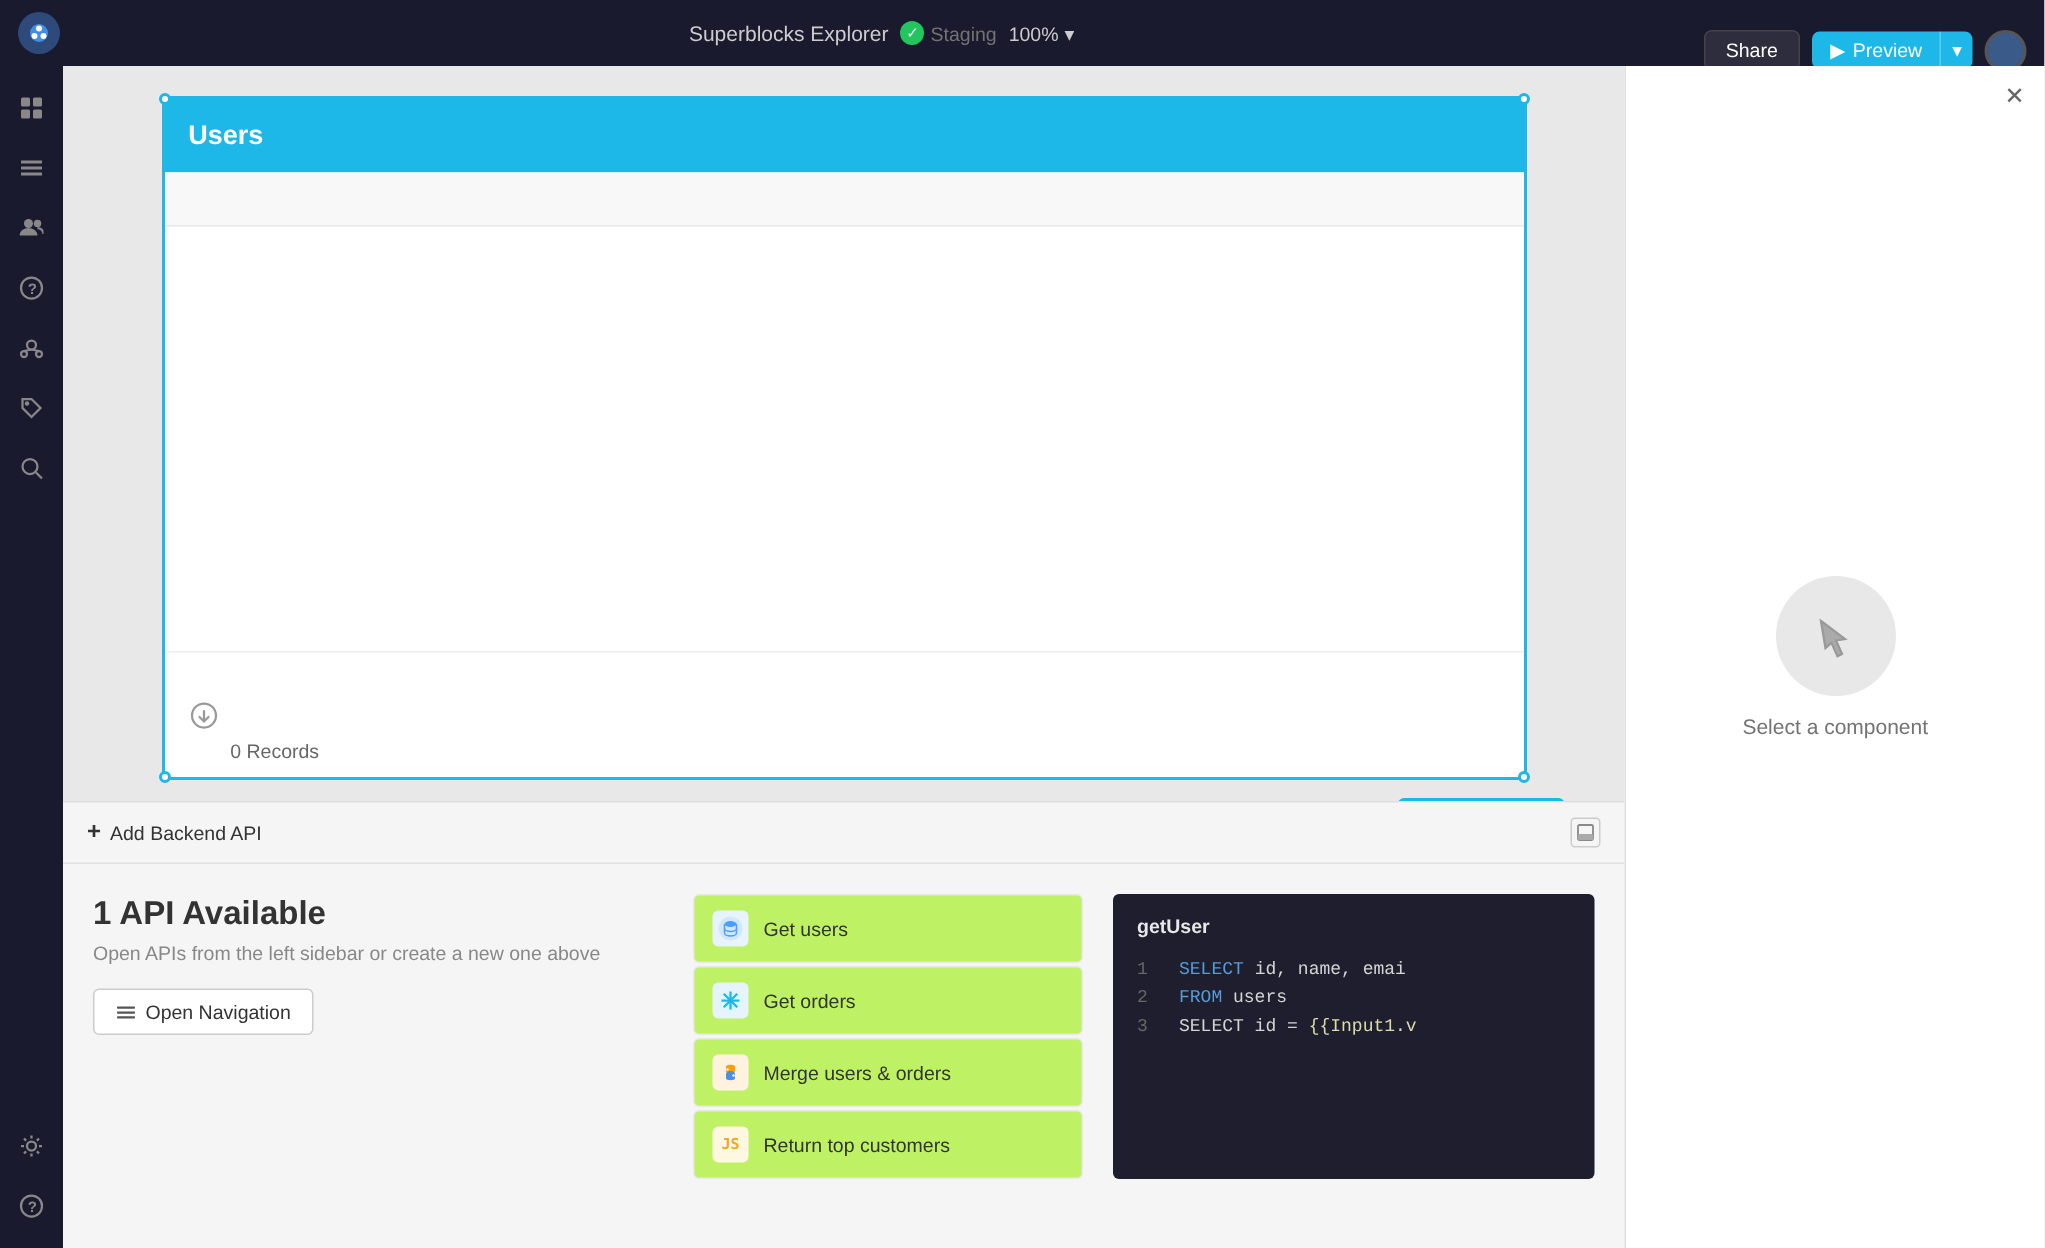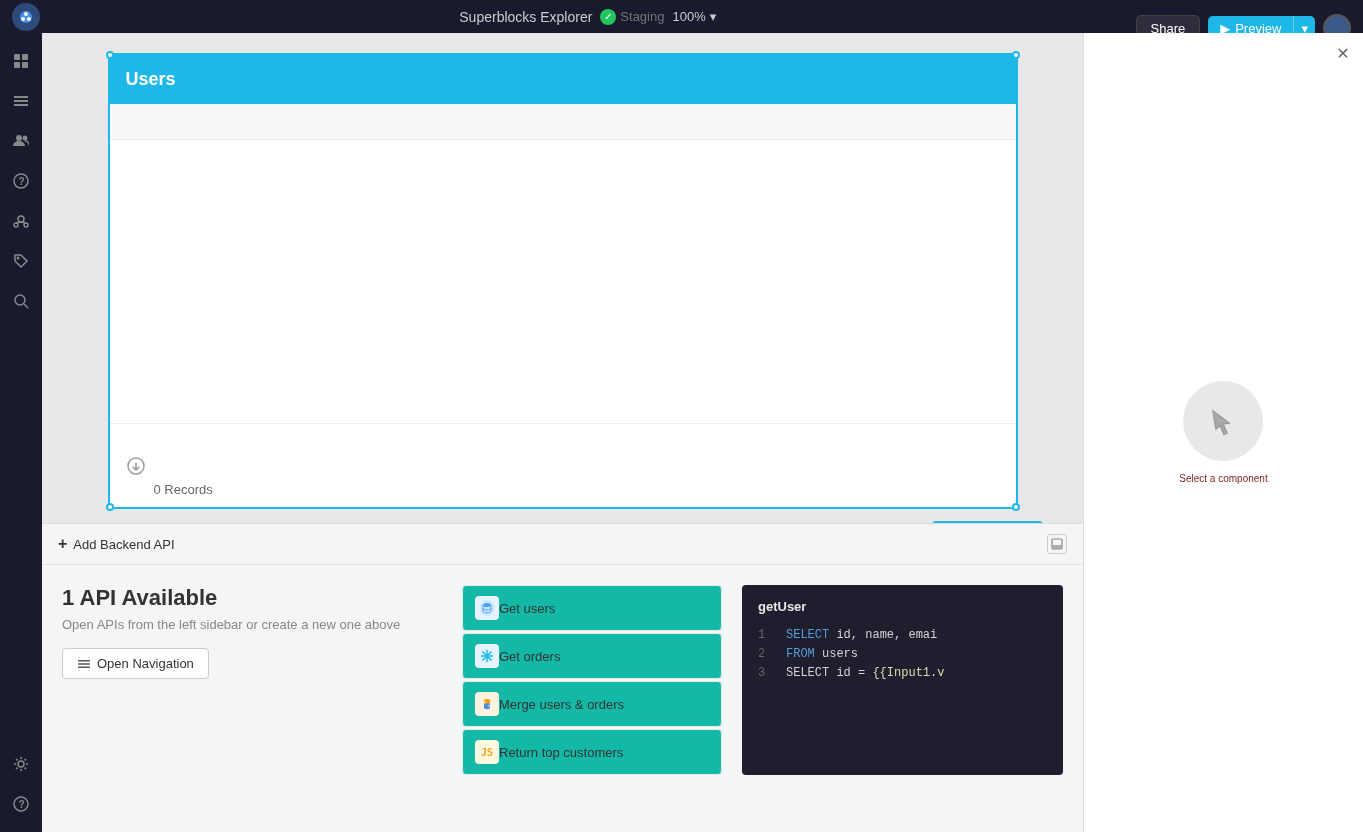--- a/index.html
+++ b/index.html
@@ -1,20 +1,20 @@
 <!DOCTYPE html>
 <html><head>
   <meta charset="utf-8">
   <style>
     * { box-sizing: border-box; margin: 0; padding: 0; }
     body { font-family: -apple-system, BlinkMacSystemFont, 'Segoe UI', sans-serif; background: #f0f0f0; display: flex; flex-direction: column; height: 832px; overflow: hidden; }
 
     
     .topbar {
-      height: 33px;
+      height: 44px;
       background: #1a1a2e;
       display: flex;
       align-items: center;
       justify-content: space-between;
       padding: 0 12px;
       flex-shrink: 0;
       color: white;
       gap: 24px;
     }
     .topbar-left { display: flex; align-items: center; gap: 8px; }
@@ -248,23 +248,23 @@
     }
 
     .api-list {
       flex: 0 0 260px;
       display: flex;
       flex-direction: column;
       gap: 2px;
     }
 
     .api-item {
-      display: flex; align-items: center; gap: 0;
+      display: flex; align-items: center; gap: 10px;
       padding: 10px 12px;
-      background: #14b8a6;
+      background: #bef264;
       border: 1px solid #e8e8e8;
       border-radius: 4px;
       cursor: pointer;
       font-size: 13px;
       color: #333;
     }
     .api-item-icon {
       width: 24px; height: 24px;
       border-radius: 4px;
       display: flex; align-items: center; justify-content: center;
@@ -318,21 +318,21 @@
       gap: 12px;
     }
     .cursor-preview {
       width: 80px; height: 80px;
       background: #e8e8e8;
       border-radius: 50%;
       display: flex; align-items: center; justify-content: center;
       font-size: 24px;
       color: #666;
     }
-    .select-component-text { font-size: 10px; color: #7f1d1d; font-weight: 500; }
+    .select-component-text { font-size: 14px; color: #737373; font-weight: 500; }
   </style>
 </head>
 <body>
 
 <div class="topbar">
   <div class="topbar-left">
     <div class="logo-icon">
       <svg width="16" height="16" viewBox="0 0 16 16" fill="none">
         <circle cx="8" cy="8" r="6" fill="#4a9eff" opacity="0.8"></circle>
         <circle cx="8" cy="5" r="2" fill="white"></circle>

